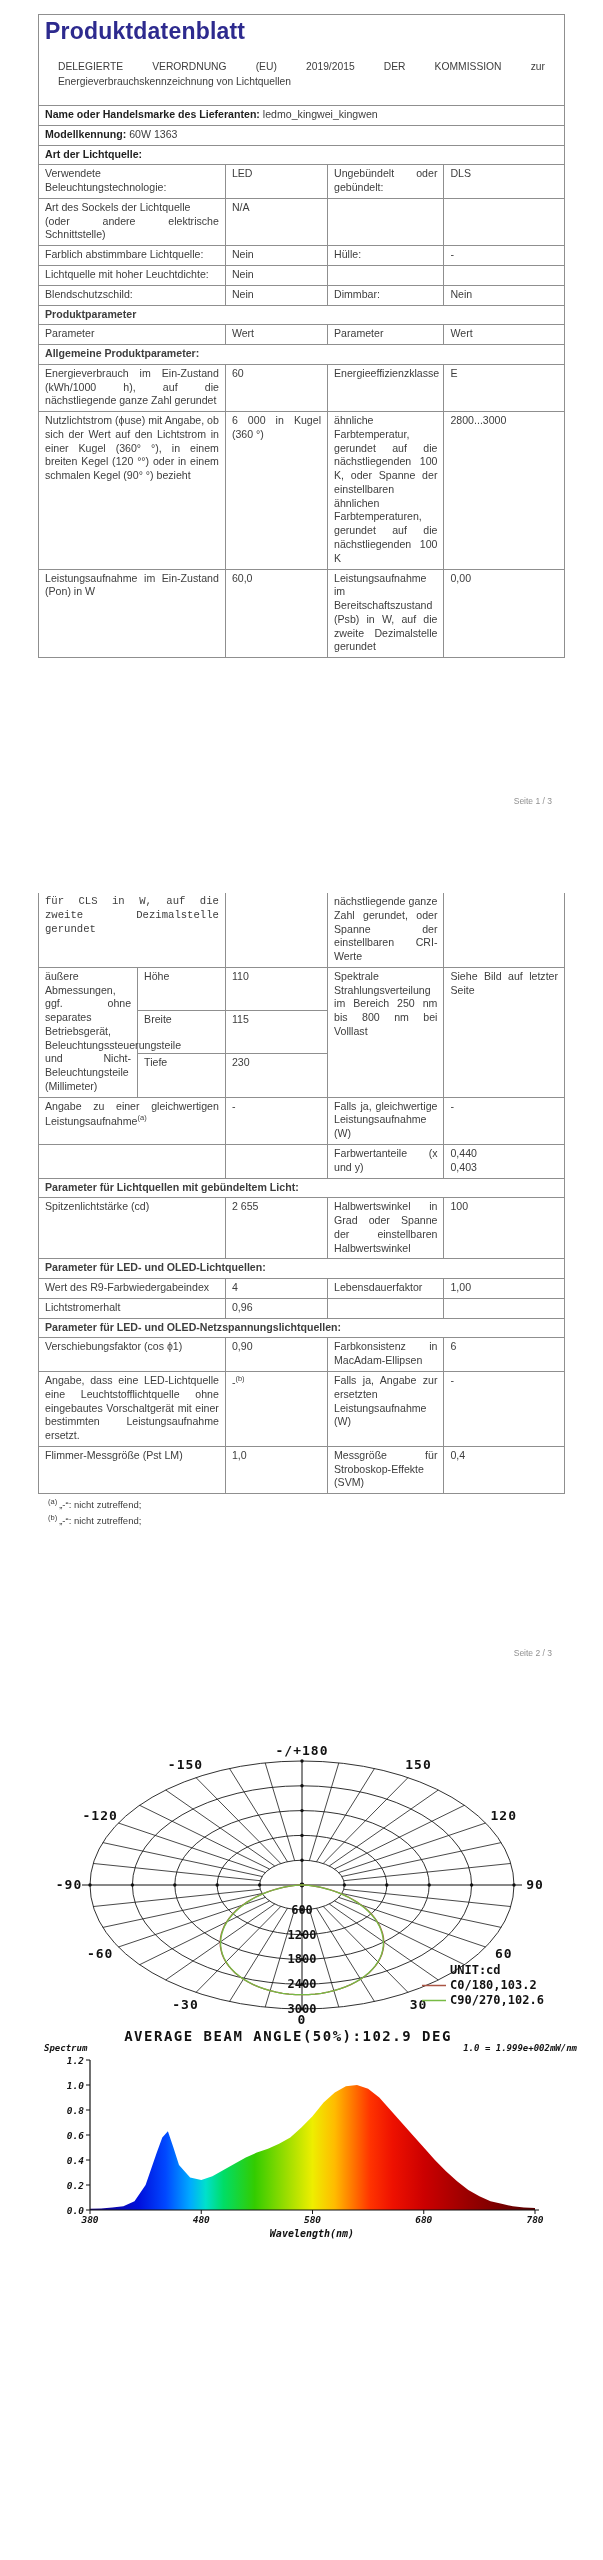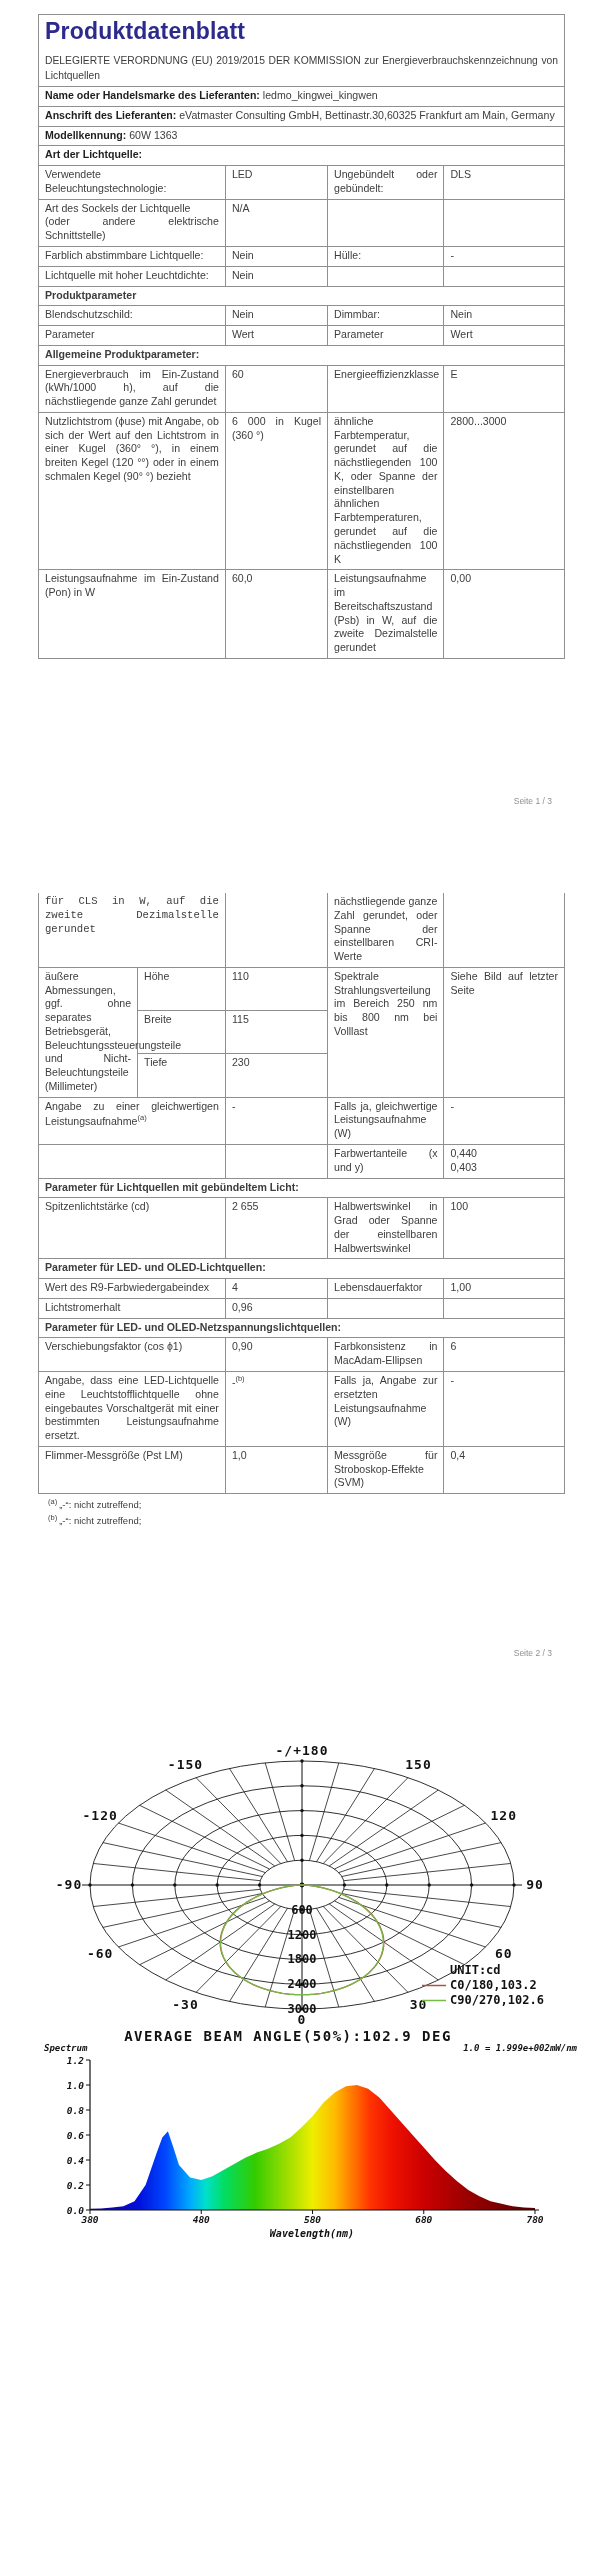--- a/index.html
+++ b/index.html
@@ -9,21 +9,21 @@
   #page1{top:14px;} #page2{top:893px;}
   table.ds{width:100%;border-collapse:collapse;table-layout:fixed;}
   table.ds td{border:1px solid #8f8f8f;padding:2px 6px 3px;font-size:10.6px;line-height:1.3;
        color:#3d3d3d;vertical-align:top;white-space:pre-line;text-align:justify;}
   td.val{text-align:center;}
   td.hdr{font-weight:bold;color:#222;white-space:normal;}
   td.center{text-align:center;}
   td.leftal{text-align:left;}
   td.title-cell{padding:9px 12px 7px;text-align:left;white-space:normal;}
   .doc-title{color:#2d2a8e;font-size:23px;font-weight:bold;margin:0 0 7px 0;letter-spacing:.2px;}
-  .reg{font-size:10.3px;color:#3d3d3d;line-height:1.42;margin:0;}
+  .reg{font-size:10.3px;color:#3d3d3d;line-height:1.42;margin:13px;}
   td.info-cell{padding:5px 12px;font-size:10.7px;text-align:left;white-space:normal;}
   td.info-cell b{color:#1f1f1f;}
   sup{font-size:7.5px;}
   .footnotes{margin-top:0;padding-left:10px;}
   .fn{font-size:9.5px;color:#3d3d3d;margin-top:3px;}
   .fn sup{margin-right:2px;}
   .page-footer{position:absolute;right:51px;font-size:8.5px;color:#8f8f8f;}
   svg{position:absolute;overflow:visible;}
   #polar-svg{left:38px;top:1745px;}
   #spec-svg{left:40px;top:2040px;}
@@ -50,23 +50,20 @@
           <col style="width:118px">
         </colgroup>
       <tbody id="p1-body">
           <tr>
             <td class="title-cell" colspan="5"><div class="doc-title">Produktdatenblatt</div><p class="reg">DELEGIERTE VERORDNUNG (EU) 2019/2015 DER KOMMISSION zur Energieverbrauchskennzeichnung von Lichtquellen</p></td>
           </tr>
           <tr>
             <td class="info-cell" colspan="5"><b>Name oder Handelsmarke des Lieferanten:</b><span>  ledmo_kingwei_kingwen</span></td>
           </tr>
           <tr>
-            <td class="info-cell" colspan="5"><b>Anschrift des Lieferanten:</b><span>  eVatmaster Consulting GmbH, Bettinastr.30,60325 Frankfurt am Main, Germany</span></td>
-          </tr>
-          <tr>
             <td class="info-cell" colspan="5"><b>Modellkennung:</b><span>  60W 1363</span></td>
           </tr>
           <tr>
             <td class="info-cell" colspan="5"><b>Art der Lichtquelle:</b><span>  </span></td>
           </tr>
           <tr>
             <td class="c1" colspan="2">Verwendete Beleuchtungstechnologie:</td>
             <td class="c2 val">LED</td>
             <td class="c3">Ungebündelt oder gebündelt:</td>
             <td class="c4 val">DLS</td>
@@ -84,27 +81,27 @@
             <td class="c3">Hülle:</td>
             <td class="c4 val">-</td>
           </tr>
           <tr>
             <td class="c1" colspan="2">Lichtquelle mit hoher Leuchtdichte:</td>
             <td class="c2 val">Nein</td>
             <td class="c3"></td>
             <td class="c4 val"></td>
           </tr>
           <tr>
-            <td class="hdr center" colspan="5">Produktparameter</td>
-          </tr>
-          <tr>
             <td class="c1" colspan="2">Blendschutzschild:</td>
             <td class="c2 val">Nein</td>
             <td class="c3">Dimmbar:</td>
             <td class="c4 val">Nein</td>
+          </tr>
+          <tr>
+            <td class="hdr center" colspan="5">Produktparameter</td>
           </tr>
           <tr>
             <td class="c1" colspan="2">Parameter</td>
             <td class="c2 leftal">Wert</td>
             <td class="c3">Parameter</td>
             <td class="c4 leftal">Wert</td>
           </tr>
           <tr>
             <td class="hdr center" colspan="5">Allgemeine Produktparameter:</td>
           </tr>

